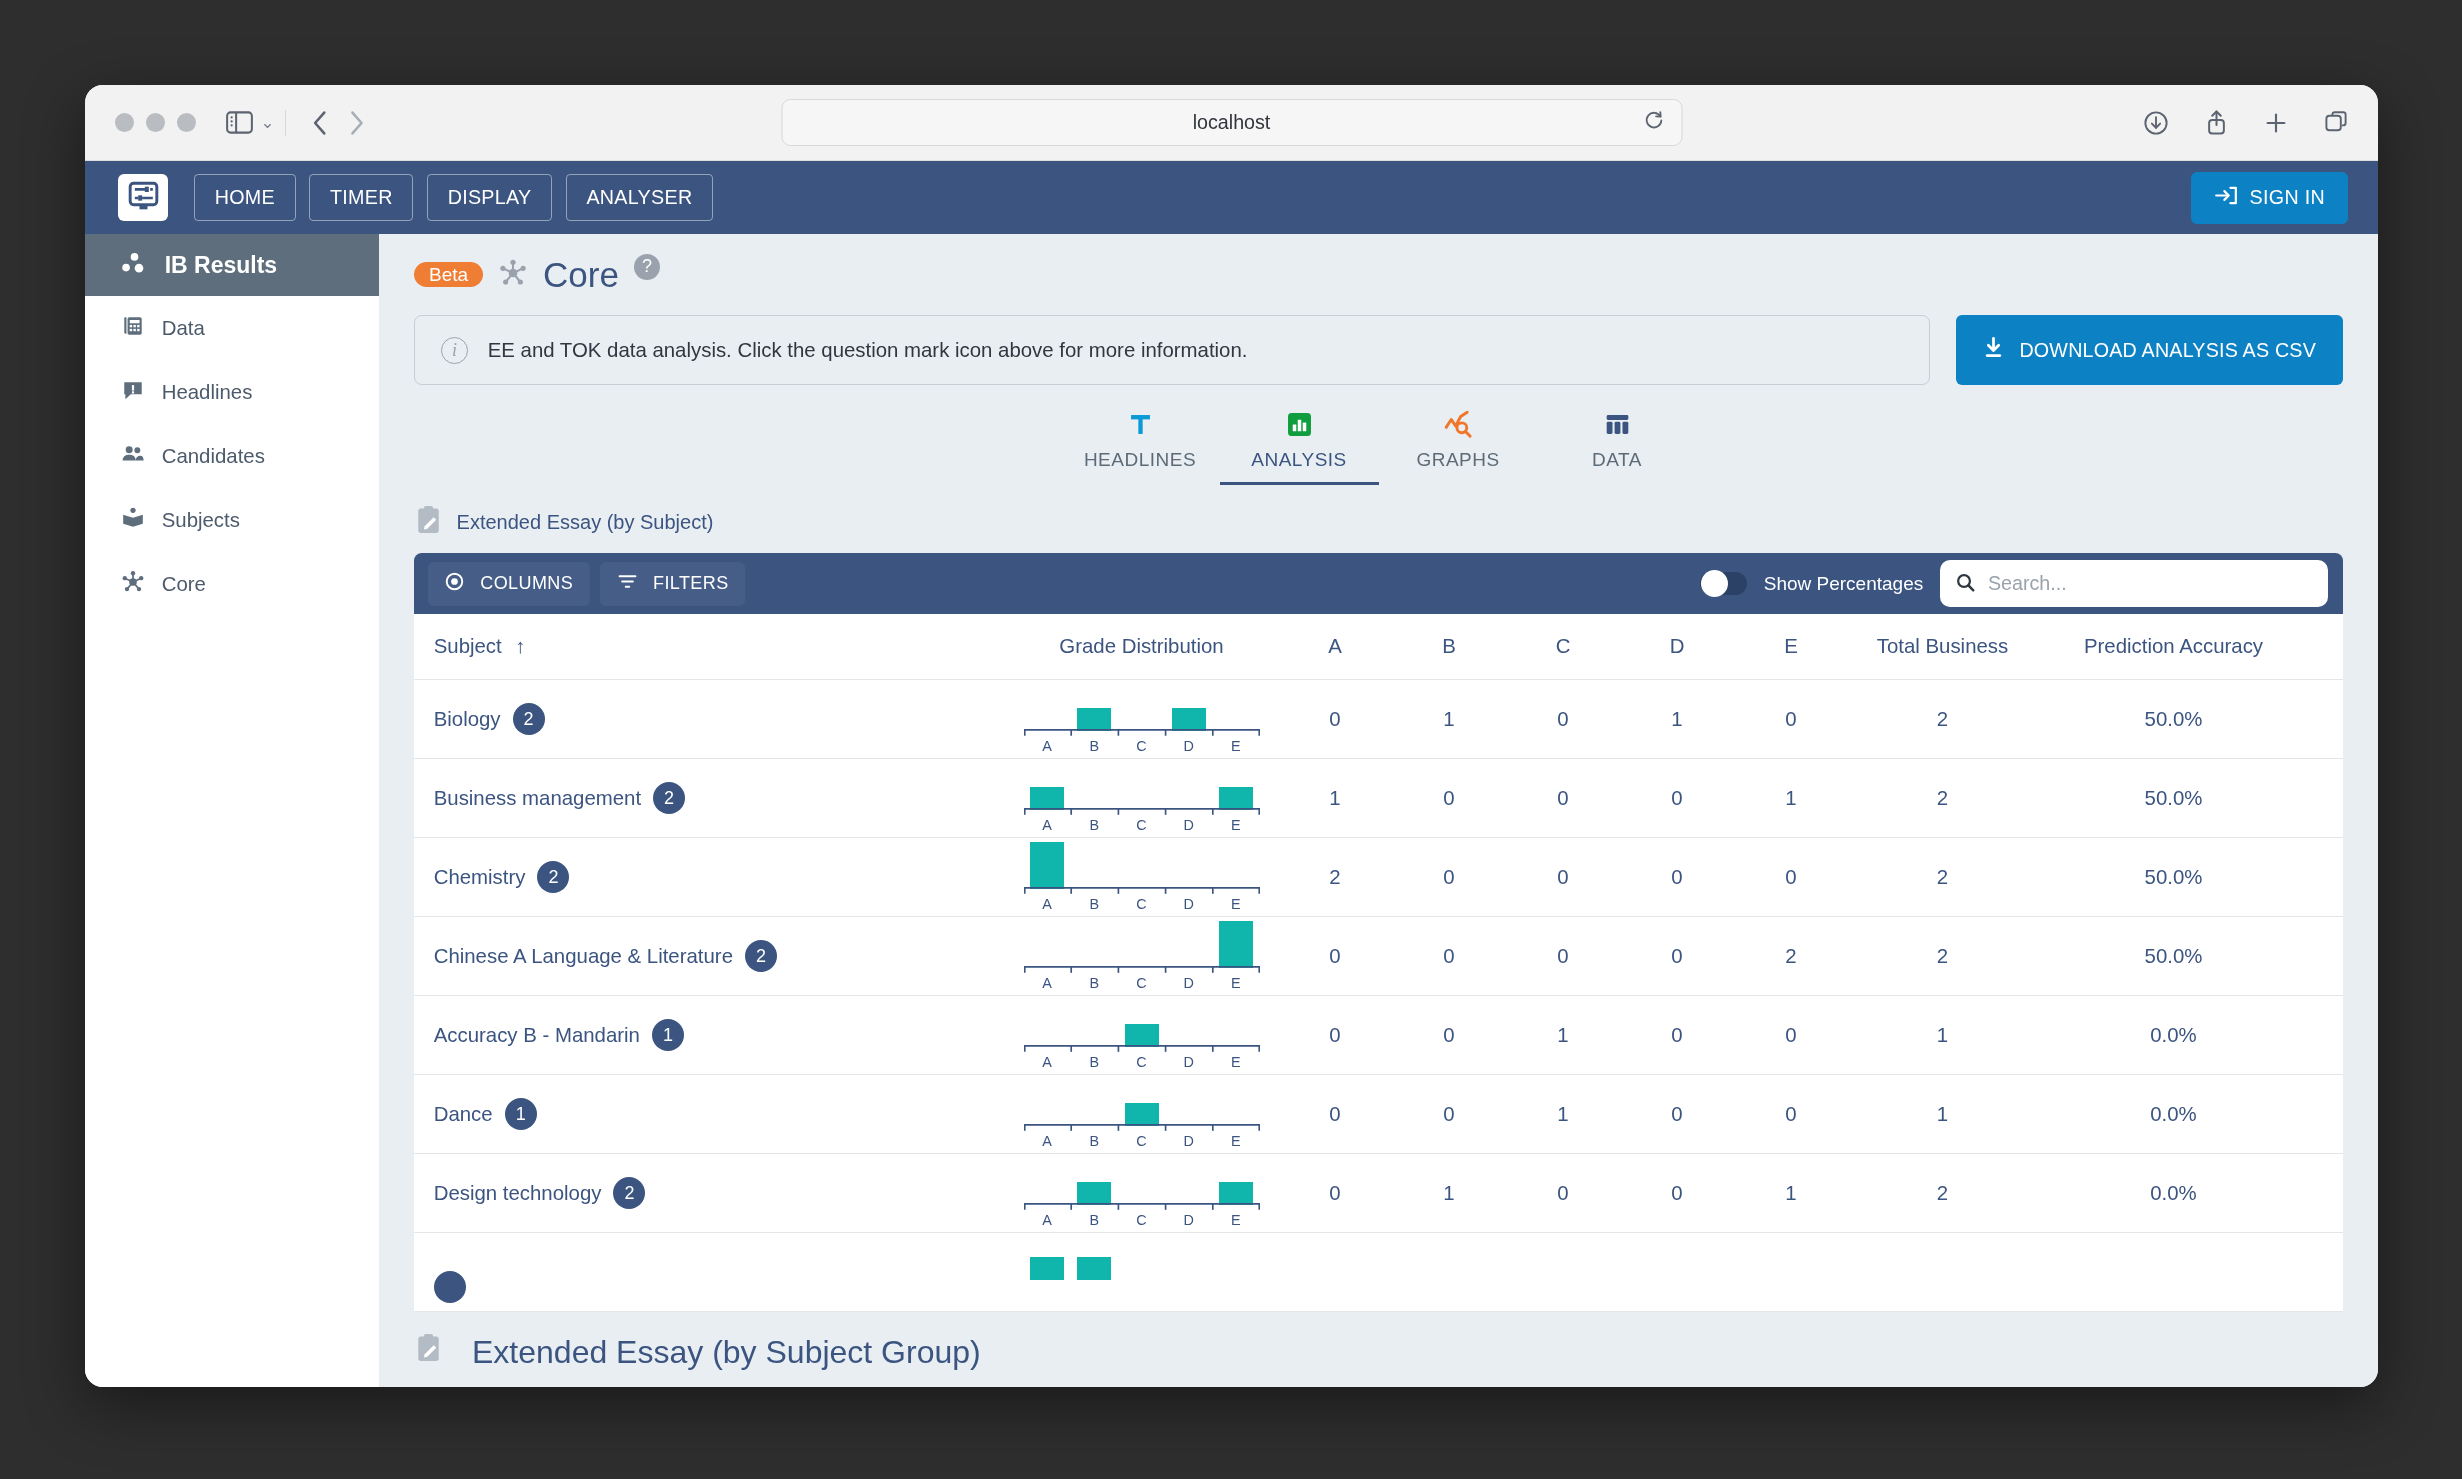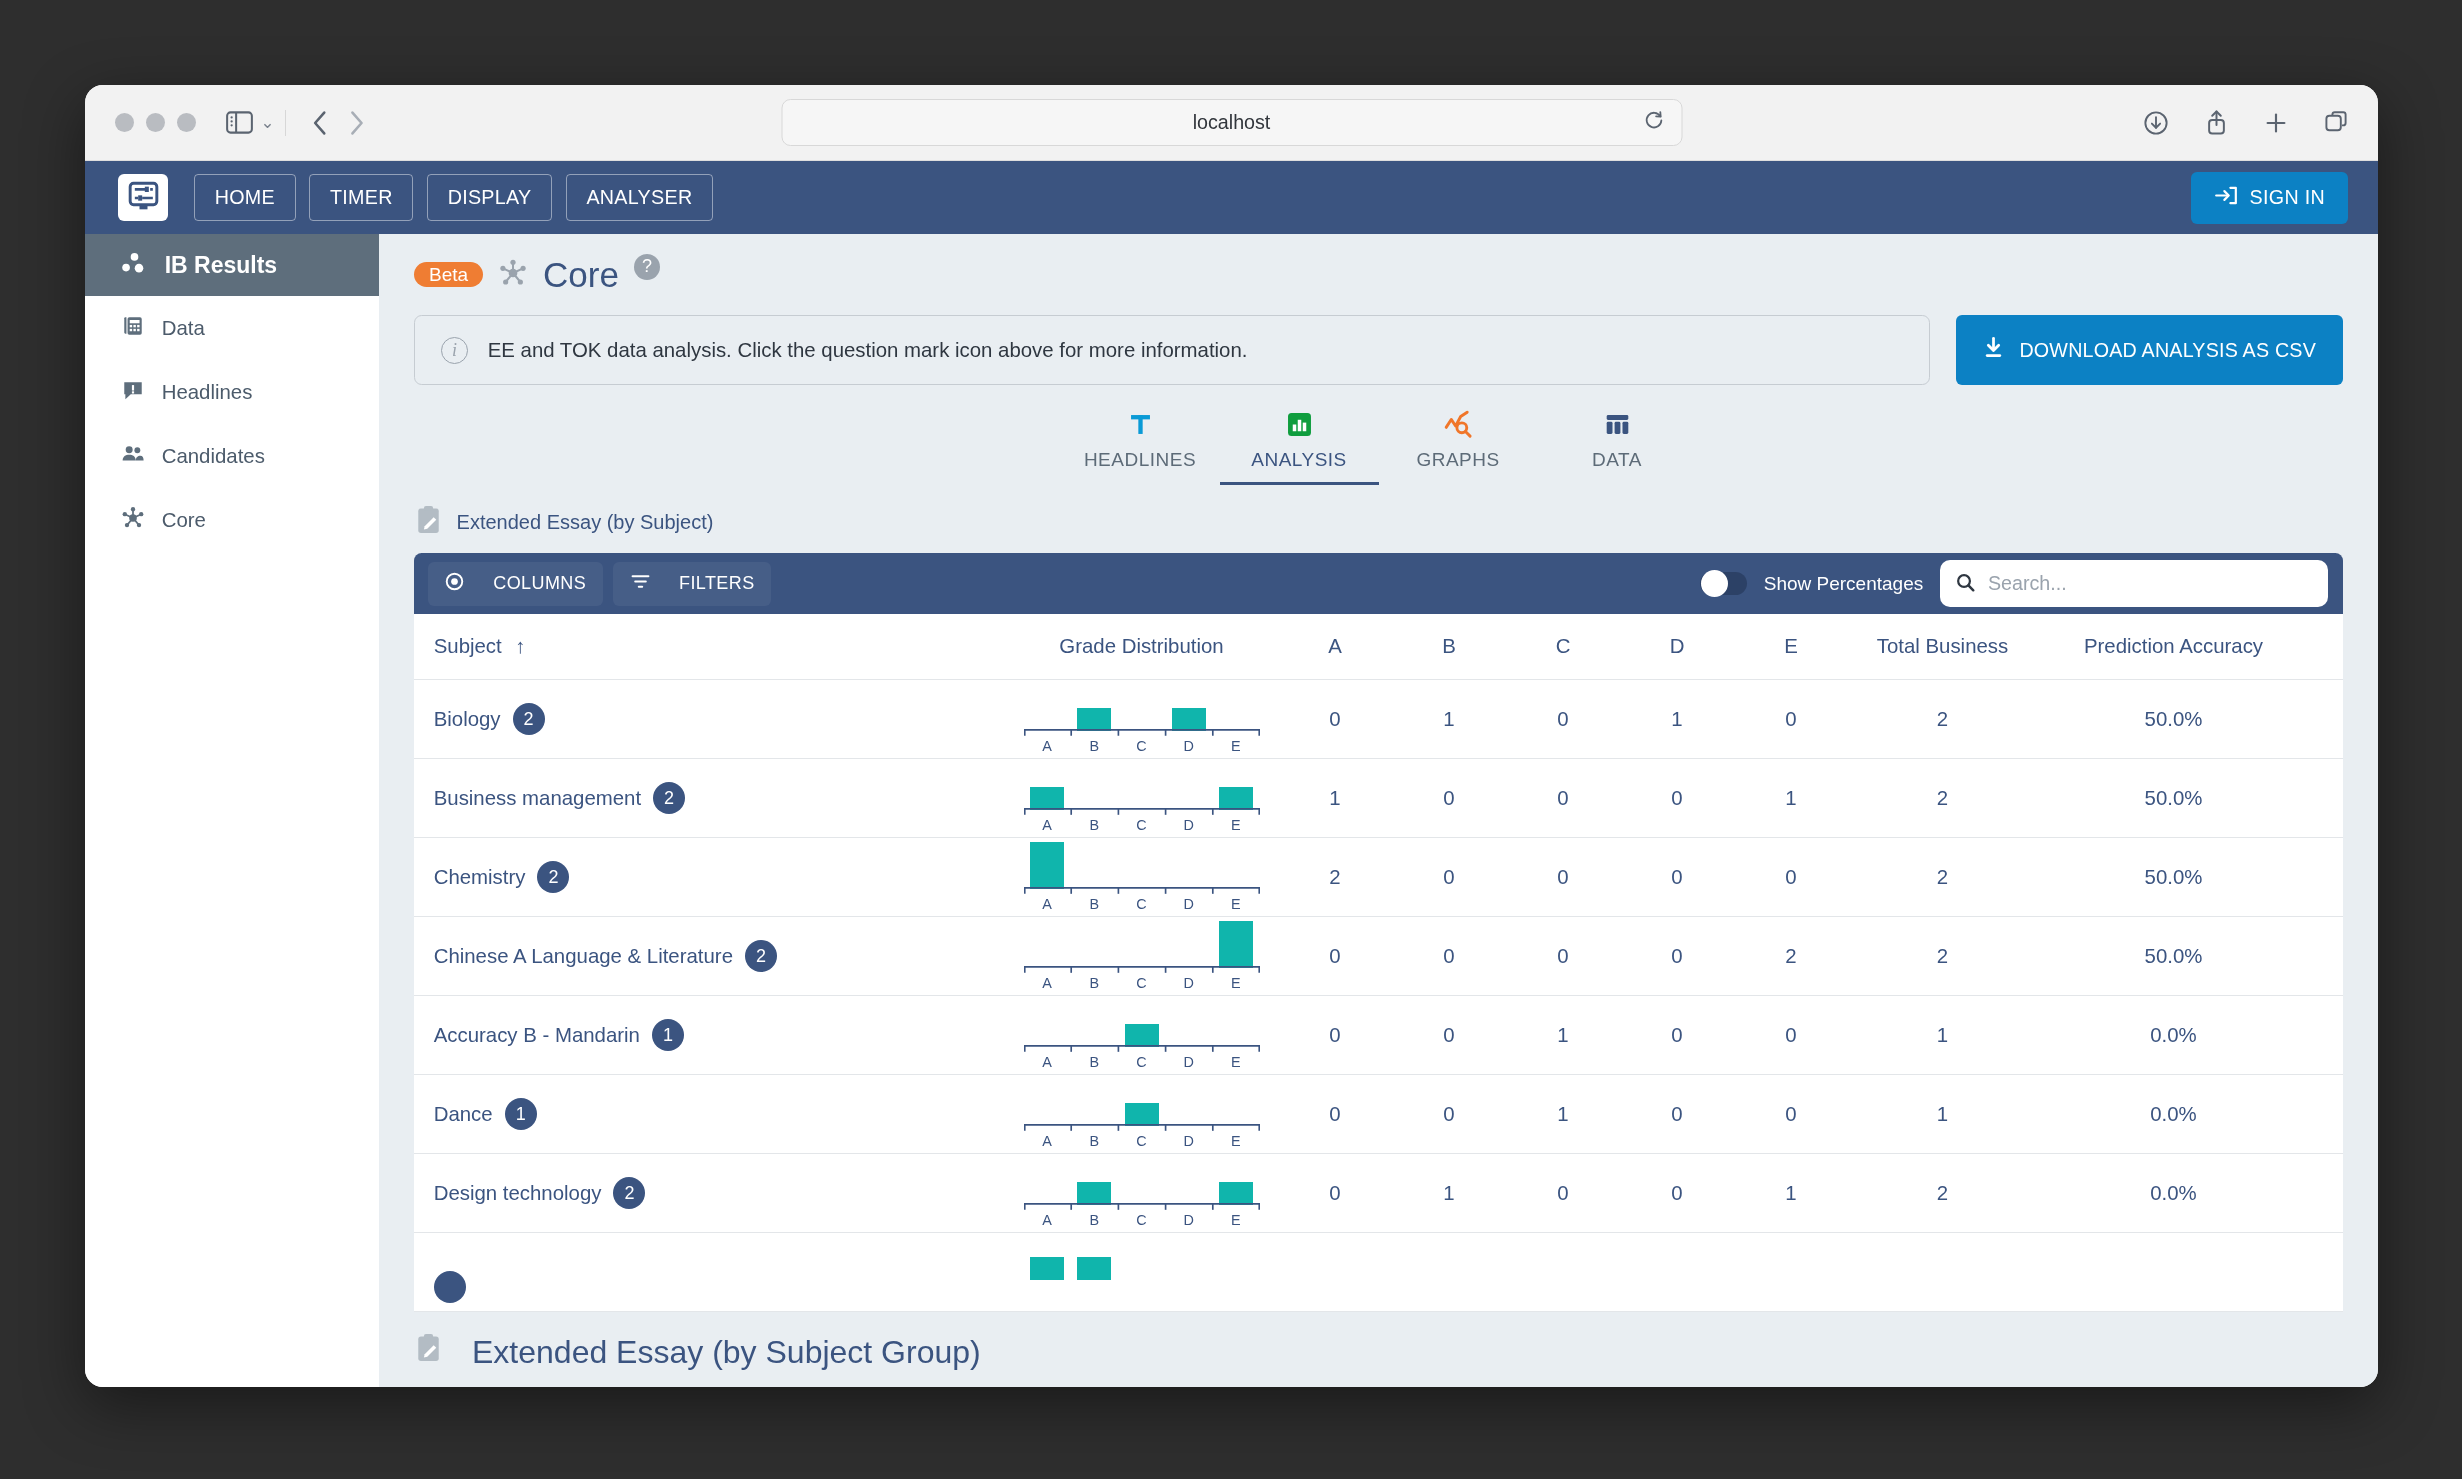--- a/index.html
+++ b/index.html
@@ -173,21 +173,21 @@
   .card { background:#fff; border-radius: 7.6px 7.6px 0 0; overflow:hidden; }
   .toolbar {
     background:#3b5480; height: 61px;
     display:flex; align-items:center; padding: 0 10.6px 0 13.6px;
   }
   .tool-btn {
     background: rgba(255,255,255,.06);
     border: none; border-radius: 6px;
     color:#fff; font-size: 18px; letter-spacing:0.4px;
     padding: 9px 16.7px; margin-right: 10.6px;
-    display:flex; align-items:center; gap: 28px;
+    display:flex; align-items:center; gap: 15px;
     cursor:pointer; font-family: inherit; justify-content: center;
   }
   .tool-right { margin-left:auto; display:flex; align-items:center; gap: 16.7px; padding-right: 4.5px;}
   .toggle {
     width: 47px; height: 23px; border-radius: 12px;
     background: #2c4166; position: relative; cursor:pointer;
   }
   .toggle .knob {
     position:absolute; left: 0.8px; top: -2.3px;
     width: 27px; height: 27px; border-radius: 50%;
@@ -411,20 +411,30 @@
           <svg width="24" height="24" viewBox="0 0 22 22">
               <circle cx="7.5" cy="7" r="3.2" fill="#5e6e7c"></circle>
               <circle cx="15" cy="7.5" r="2.7" fill="#5e6e7c"></circle>
               <path d="M1.5 17 c0-3.6 2.7-5.2 6-5.2 s6 1.6 6 5.2z" fill="#5e6e7c"></path>
               <path d="M13.5 17 c0-3 2-4.4 4.2-4.4 s3 1.4 3 4.4z" fill="#5e6e7c"></path>
             </svg>
         </span>
         <span>Candidates</span>
       </div>
 
+      <div class="sb-item">
+        <span>
+          <svg width="24" height="24" viewBox="0 0 22 22">
+              <circle cx="11" cy="4" r="2.4" fill="#5e6e7c"></circle>
+              <path d="M2 8 l9 2.8 v8.2 L2 16.2z" fill="#5e6e7c"></path>
+              <path d="M20 8 l-9 2.8 v8.2 l9-2.8z" fill="#5e6e7c"></path>
+            </svg>
+        </span>
+        <span>Subjects</span>
+      </div>
 
       <div class="sb-item">
         <span>
           <svg width="24" height="24" viewBox="0 0 22 22">
               <circle cx="11" cy="11" r="3.5" fill="#5e6e7c"></circle>
               <circle cx="11" cy="3" r="2" fill="#5e6e7c"></circle>
               <circle cx="3.5" cy="7.5" r="2" fill="#5e6e7c"></circle>
               <circle cx="18.5" cy="7.5" r="2" fill="#5e6e7c"></circle>
               <circle cx="5.5" cy="17.5" r="2" fill="#5e6e7c"></circle>
               <circle cx="16.5" cy="17.5" r="2" fill="#5e6e7c"></circle>

